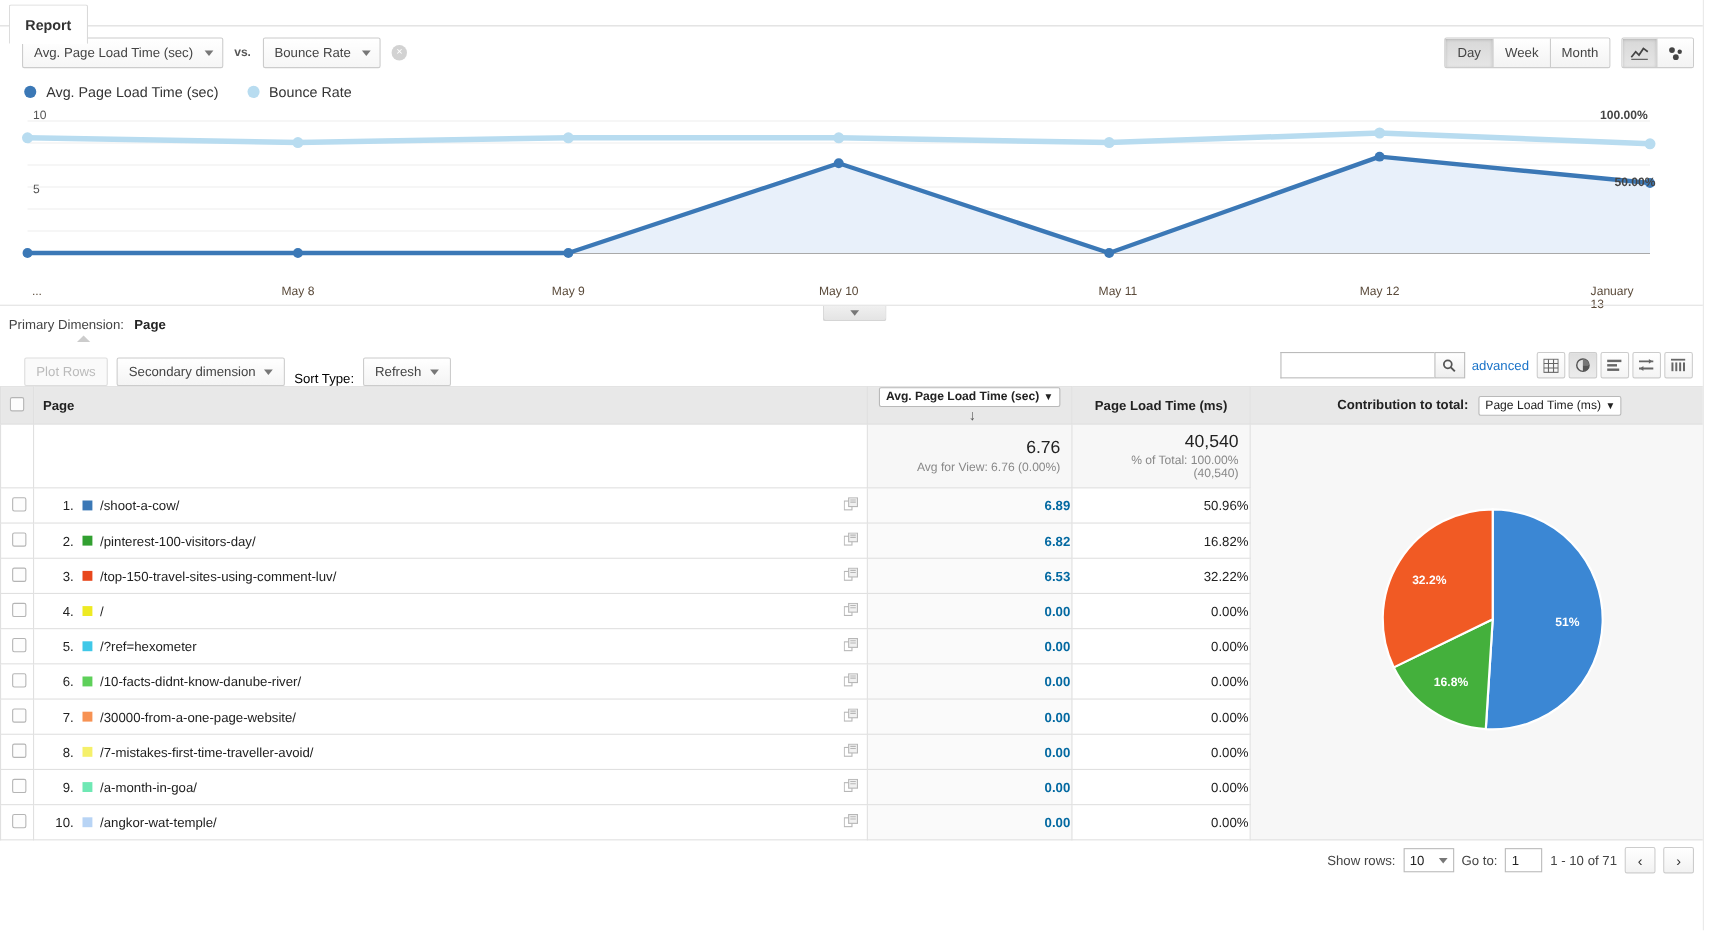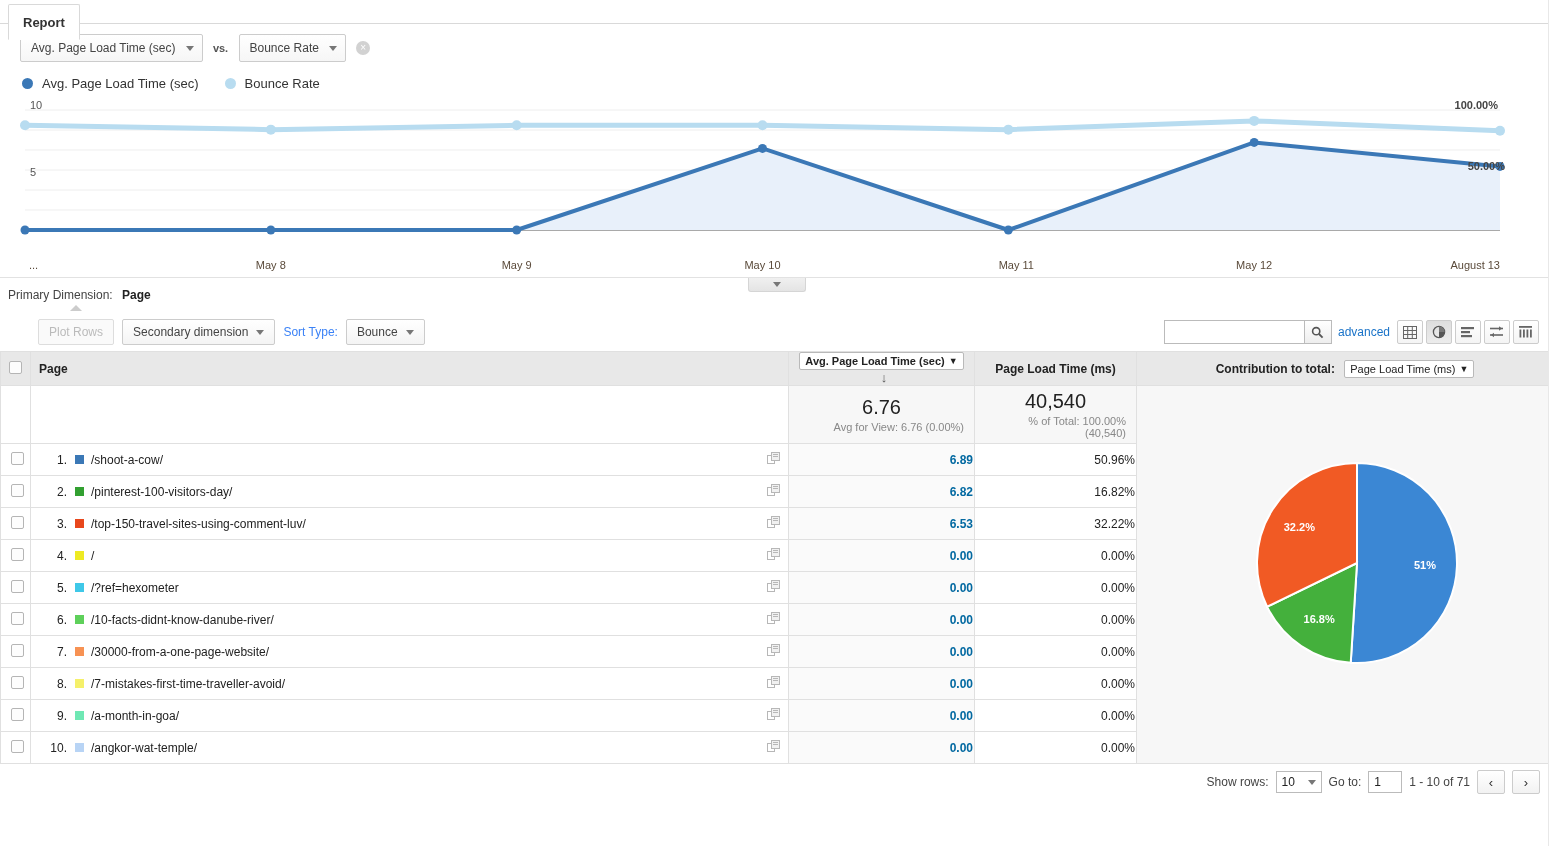--- a/index.html
+++ b/index.html
@@ -85,29 +85,29 @@
   .primdim { padding:10px 0 0 8px; font-size:12px; color:#444; }
   .primdim b { margin-left:6px; color:#222; }
   .dimcaret {
     display:block; width:0;height:0;margin:3px 0 0 62px;
     border-left:6px solid transparent;border-right:6px solid transparent;border-bottom:6px solid #ccc;
   }
 
   
   .tbltoolbar {
     position:relative; height:38px; margin-top:2px;
-    display:flex; align-items:center; padding-left:38px; gap:8px;
+    display:flex; align-items:flex-end; padding-left:22px; gap:8px;
   }
   .btn {
     display:inline-flex;align-items:center;justify-content:center;
     height:26px;padding:0 10px;border:1px solid #ccc;border-radius:2px;
     background:linear-gradient(#fff,#f4f4f4); font-size:12px;color:#444;
   }
   .btn.disabled { color:#bbb; background:#fafafa; border-color:#ddd; }
-  .lbl { font-size:12px;color:#3b82f6; }
+  .lbl { font-size:12px;color:#000000; }
   .toolbar-right { position:absolute; right:14px; top:6px; display:flex; align-items:center; gap:6px;}
   .searchbox { display:flex; height:24px; }
   .searchbox input {
     width:140px;height:24px;border:1px solid #bbb;border-right:none;outline:none;
     font-family:"Liberation Sans",sans-serif;font-size:12px;padding:0 5px;
   }
   .searchbtn {
     width:28px;height:24px;border:1px solid #bbb;background:linear-gradient(#fff,#eee);
     display:flex;align-items:center;justify-content:center;
   }
@@ -131,21 +131,21 @@
   .cb {
     width:13px;height:13px;border:1px solid #b5b5b5;background:#fdfdfd;border-radius:2px;display:inline-block;
   }
   .colsel {
     display:inline-flex;align-items:center;gap:4px;
     border:1px solid #b9b9b9;background:#fff;border-radius:2px;
     font-size:11px;font-weight:bold;color:#222;padding:2px 5px;
   }
   .sortarrow { margin-left:5px; color:#555; font-size:13px; }
   .summary td { background:#f7f7f7; height:58px; vertical-align:middle; padding:0 10px; }
-  .summary .big { font-size:20px; color:#222; text-align:center; font-weight:normal; }
+  .summary .big { font-size:16px; color:#222; text-align:right; font-weight:normal; }
   .summary .sub { font-size:11px; color:#888; text-align:right; margin-top:2px; }
   .summary td.blank { background:#fff; }
   td.row {
     height:32px; font-size:12px; color:#222; padding:0 10px; background:#fafafa;
   }
   td.row.white { background:#fff; }
   .pagecell { background:#fff !important; padding:0 8px !important; }
   .pagerow { display:flex; align-items:center; width:100%; }
   .rank { width:28px; text-align:right; color:#222; font-size:12px; margin-right:8px; }
   .swatch { width:9px;height:9px;margin-right:7px; flex:0 0 auto; }
@@ -191,20 +191,42 @@
     <span>Avg. Page Load Time (sec)</span>
     <span class="caret"></span>
   </div>
   <span class="vs">vs.</span>
   <div class="sel" style="min-width:96px">
     <span>Bounce Rate</span>
     <span class="caret"></span>
   </div>
   <span class="xbtn">×</span>
 
+  <div class="rightctrls">
+    <div class="btngroup">
+      <div class="active">Day</div>
+      <div>Week</div>
+      <div>Month</div>
+    </div>
+    <div class="btngroup">
+      <div class="iconbtn active">
+        <svg width="17" height="13" viewBox="0 0 17 13">
+          <polyline points="1,10 5,5 8,8 12,2 16,5" fill="none" stroke="#444" stroke-width="1.6"></polyline>
+          <polyline points="1,12 16,12" fill="none" stroke="#666" stroke-width="1"></polyline>
+        </svg>
+      </div>
+      <div class="iconbtn">
+        <svg width="17" height="13" viewBox="0 0 17 13">
+          <circle cx="5" cy="3.5" r="2.6" fill="#444"></circle>
+          <circle cx="12" cy="5" r="2" fill="#444"></circle>
+          <circle cx="8.5" cy="10" r="2.6" fill="#444"></circle>
+        </svg>
+      </div>
+    </div>
+  </div>
 </div>
 
 <div class="legend">
   <div class="item">
     <span class="dot" style="background:#3b78b6"></span>
     <span>Avg. Page Load Time (sec)</span>
   </div>
   <div class="item">
     <span class="dot" style="background:#b8dcf0"></span>
     <span>Bounce Rate</span>
@@ -243,21 +265,21 @@
   <div class="axlabel" id="rtick-100" style="right:56px; top:0px; font-weight:bold; color:#444;">100.00%</div>
   <div class="axlabel" id="rtick-50" style="right:49px; top:61px; font-weight:bold; color:#444;">50.00%</div>
 </div>
 <div class="xlabels" id="xlabels">
     <span style="left: 29px; transform: none;">...</span>
     <span style="left: 270.833px;">May 8</span>
     <span style="left: 516.667px;">May 9</span>
     <span style="left: 762.5px;">May 10</span>
     <span style="left: 1008.33px; padding-left: 16px;">May 11</span>
     <span style="left: 1254.17px;">May 12</span>
-    <span style="left: 1500px; transform: translateX(-100%);">August 13</span>
+    <span style="left: 1500px; transform: translateX(-100%);">January 13</span>
   </div>
 <div class="chart-divider">
   <div class="handle">
     <span class="caret"></span>
   </div>
 </div>
 
 <div class="primdim">
   <span>Primary Dimension:</span>
   <b>Page</b>
@@ -265,21 +287,21 @@
 </div>
 
 <div class="tbltoolbar">
   <div class="btn disabled">Plot Rows</div>
   <div class="btn">
     <span>Secondary dimension</span>
     <span class="caret" style="margin-left:8px"></span>
   </div>
   <span class="lbl">Sort Type:</span>
   <div class="btn">
-    <span>Bounce</span>
+    <span>Refresh</span>
     <span class="caret" style="margin-left:8px"></span>
   </div>
 
   <div class="toolbar-right">
     <div class="searchbox">
       <input type="text" value="" style="">
       <div class="searchbtn">
         <svg width="13" height="13" viewBox="0 0 13 13">
           <circle cx="5.2" cy="5.2" r="3.6" fill="none" stroke="#555" stroke-width="1.6"></circle>
           <line x1="8" y1="8" x2="11.6" y2="11.6" stroke="#555" stroke-width="1.8"></line>

